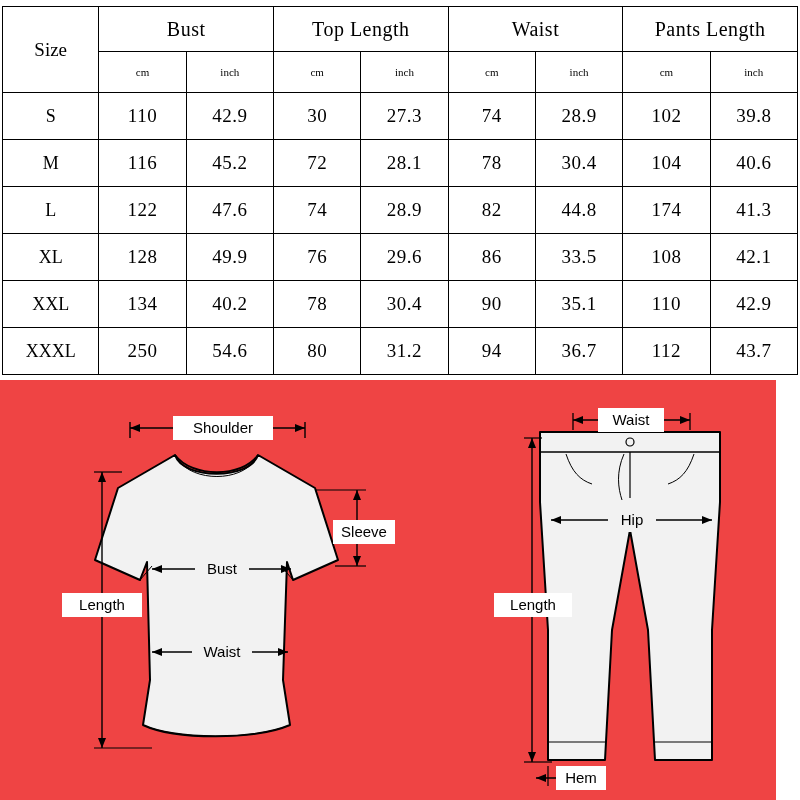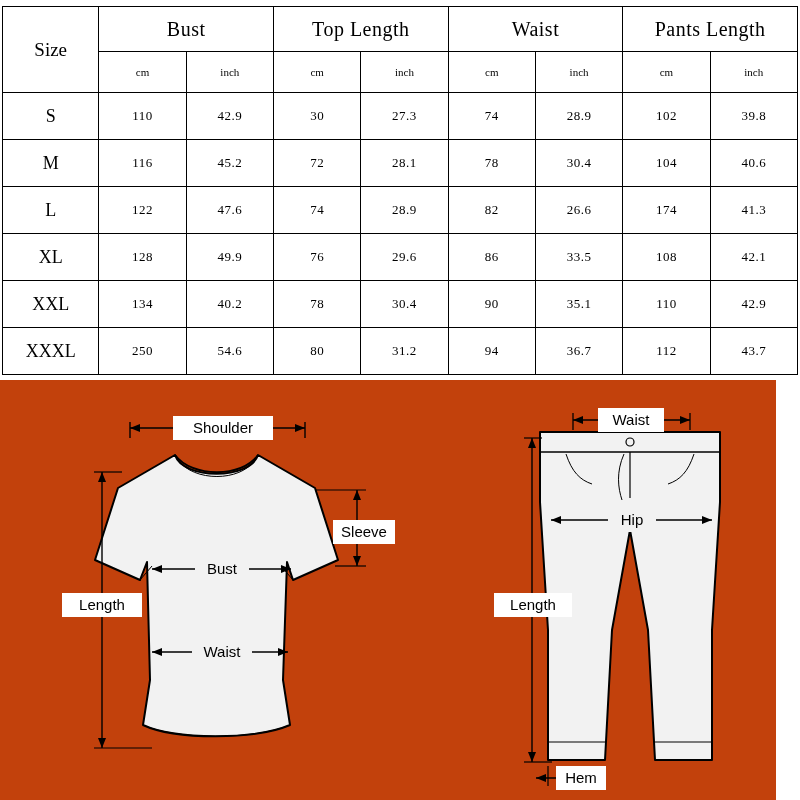--- a/index.html
+++ b/index.html
@@ -49,39 +49,39 @@
   }
   .hdr-unit {
     font-size: 11px;
     height: 40px;
   }
   .size-cell {
     font-size: 18px;
     height: 46px;
   }
   .val-cell {
-    font-size: 13px;
+    font-size: 19px;
     height: 46px;
     letter-spacing: 0.5px;
   }
   .corner {
     font-size: 19px;
     vertical-align: middle;
   }
   .col-size { width: 96px; }
   .col-v { width: 87px; }
 
   
   .diagrams {
     position: absolute;
     left: 0;
     top: 380px;
     width: 776px;
     height: 420px;
-    background: #c2410c;
+    background: #ef4444;
   }
   .diagram-svg {
     display: block;
   }
   .lbl {
     font-family: "Liberation Sans", sans-serif;
     font-size: 15px;
     fill: #000;
   }
 </style>
@@ -144,21 +144,21 @@
           <td class="val-cell">104</td>
           <td class="val-cell">40.6</td>
         </tr>
         <tr>
           <td class="size-cell">L</td>
           <td class="val-cell">122</td>
           <td class="val-cell">47.6</td>
           <td class="val-cell">74</td>
           <td class="val-cell">28.9</td>
           <td class="val-cell">82</td>
-          <td class="val-cell">26.6</td>
+          <td class="val-cell">44.8</td>
           <td class="val-cell">174</td>
           <td class="val-cell">41.3</td>
         </tr>
         <tr>
           <td class="size-cell">XL</td>
           <td class="val-cell">128</td>
           <td class="val-cell">49.9</td>
           <td class="val-cell">76</td>
           <td class="val-cell">29.6</td>
           <td class="val-cell">86</td>

